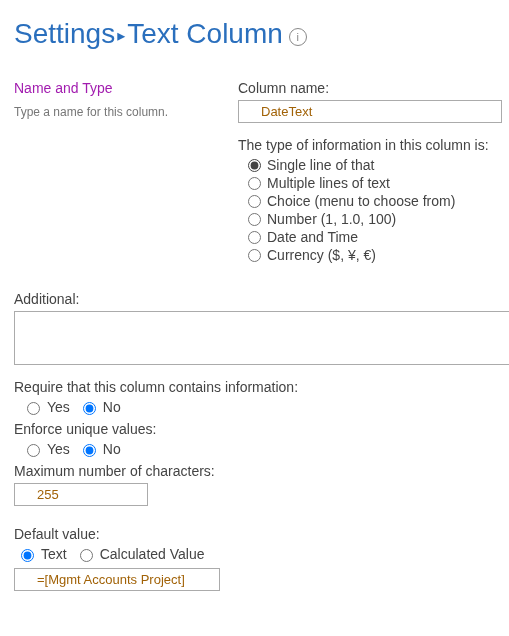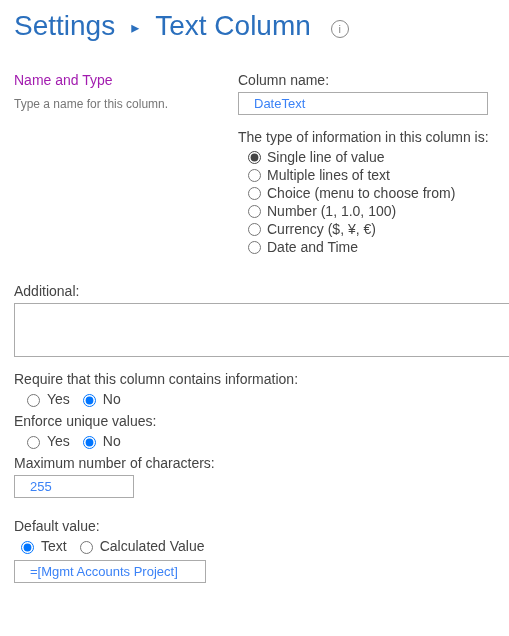--- a/index.html
+++ b/index.html
@@ -13,24 +13,24 @@
     color: #444;
     overflow: hidden;
   }
   .page {
     padding: 6px 0 0 14px;
   }
   .heading {
     font-size: 28px;
     font-weight: 200;
     color: #2a6fbd;
-    margin: 4px 0 24px 0;
-    display: flex;
-    align-items: center;
-    gap: 16px;
+    margin: 12px 0 24px 0;
+    display: flex;
+    align-items: center;
+    gap: 2px;
     white-space: nowrap;
   }
   .heading .caret {
     font-size: 16px;
     color: #2a6fbd;
     position: relative;
     top: 1px;
   }
   .heading .info-icon {
     display: inline-flex;
@@ -72,22 +72,22 @@
   }
   .field-label {
     font-size: 14px;
     color: #444;
     margin: 6px 0 4px 0;
   }
   .text-input {
     border: 1px solid #ababab;
     font-family: inherit;
     font-size: 13px;
-    padding: 3px 15px;
-    color: #3b82f6;
+    padding: 3px 22px;
+    color: #a16207;
     background: #fff;
   }
   .wide-input { width: 218px; }
   .cutoff-input {
     border: 1px solid #ababab;
     border-right: none;
     padding: 3px 0 3px 5px;
     height: 54px;
     box-sizing: border-box;
     width: 100%;
@@ -138,41 +138,41 @@
       <div class="section-desc">Type a name for this column.</div>
     </div>
     <div class="right-col">
       <div class="field-label">Column name:</div>
       <input type="text" class="text-input wide-input" value="DateText" style="">
 
       <div class="field-label mt14">The type of information in this column is:</div>
       <div class="radio-list" id="type-list">
           <label class="radio-row">
             <input type="radio" name="coltype" checked="" style="">
-            <span>Single line of value</span>
+            <span>Single line of that</span>
           </label>
           <label class="radio-row">
             <input type="radio" name="coltype" style="">
             <span>Multiple lines of text</span>
           </label>
           <label class="radio-row">
             <input type="radio" name="coltype" style="">
             <span>Choice (menu to choose from)</span>
           </label>
           <label class="radio-row">
             <input type="radio" name="coltype" style="">
             <span>Number (1, 1.0, 100)</span>
           </label>
           <label class="radio-row">
             <input type="radio" name="coltype" style="">
+            <span>Date and Time</span>
+          </label>
+          <label class="radio-row">
+            <input type="radio" name="coltype" style="">
             <span>Currency ($, ¥, €)</span>
-          </label>
-          <label class="radio-row">
-            <input type="radio" name="coltype" style="">
-            <span>Date and Time</span>
           </label>
         </div>
     </div>
   </div>
 
   <div class="section">
     <div class="right-col">
       <div class="field-label">Additional:</div>
       <div class="cutoff-input"></div>
 

